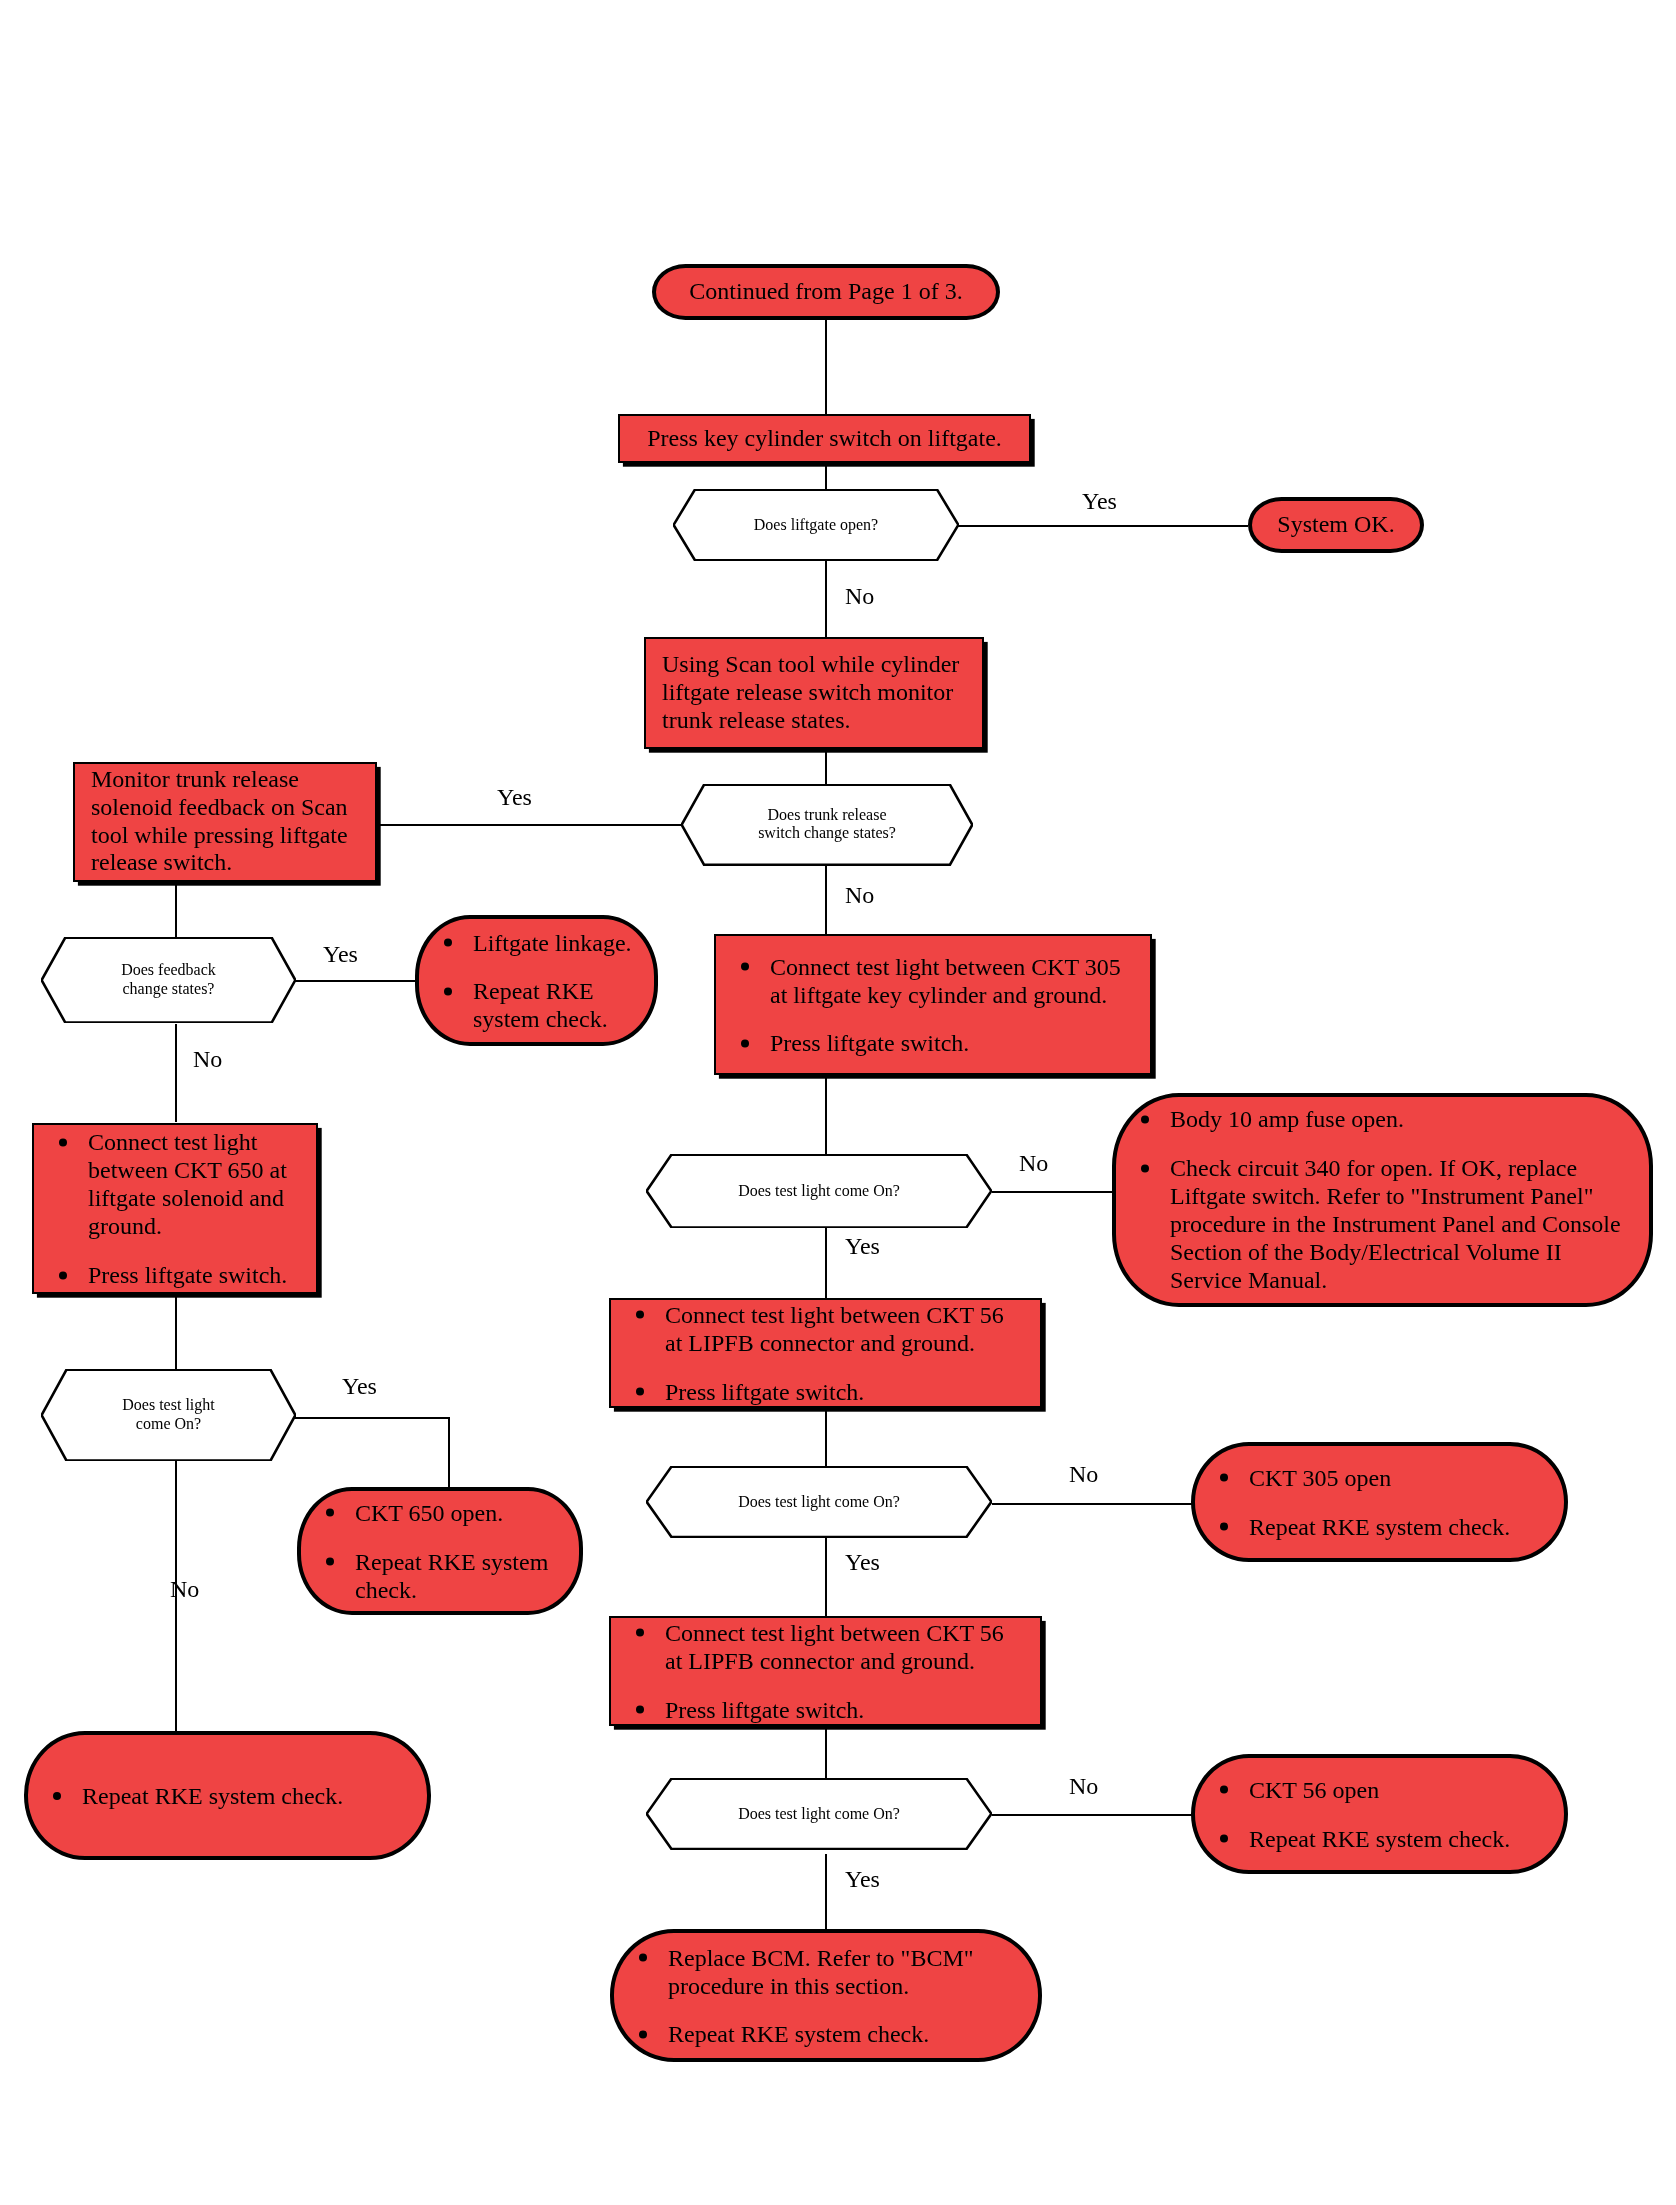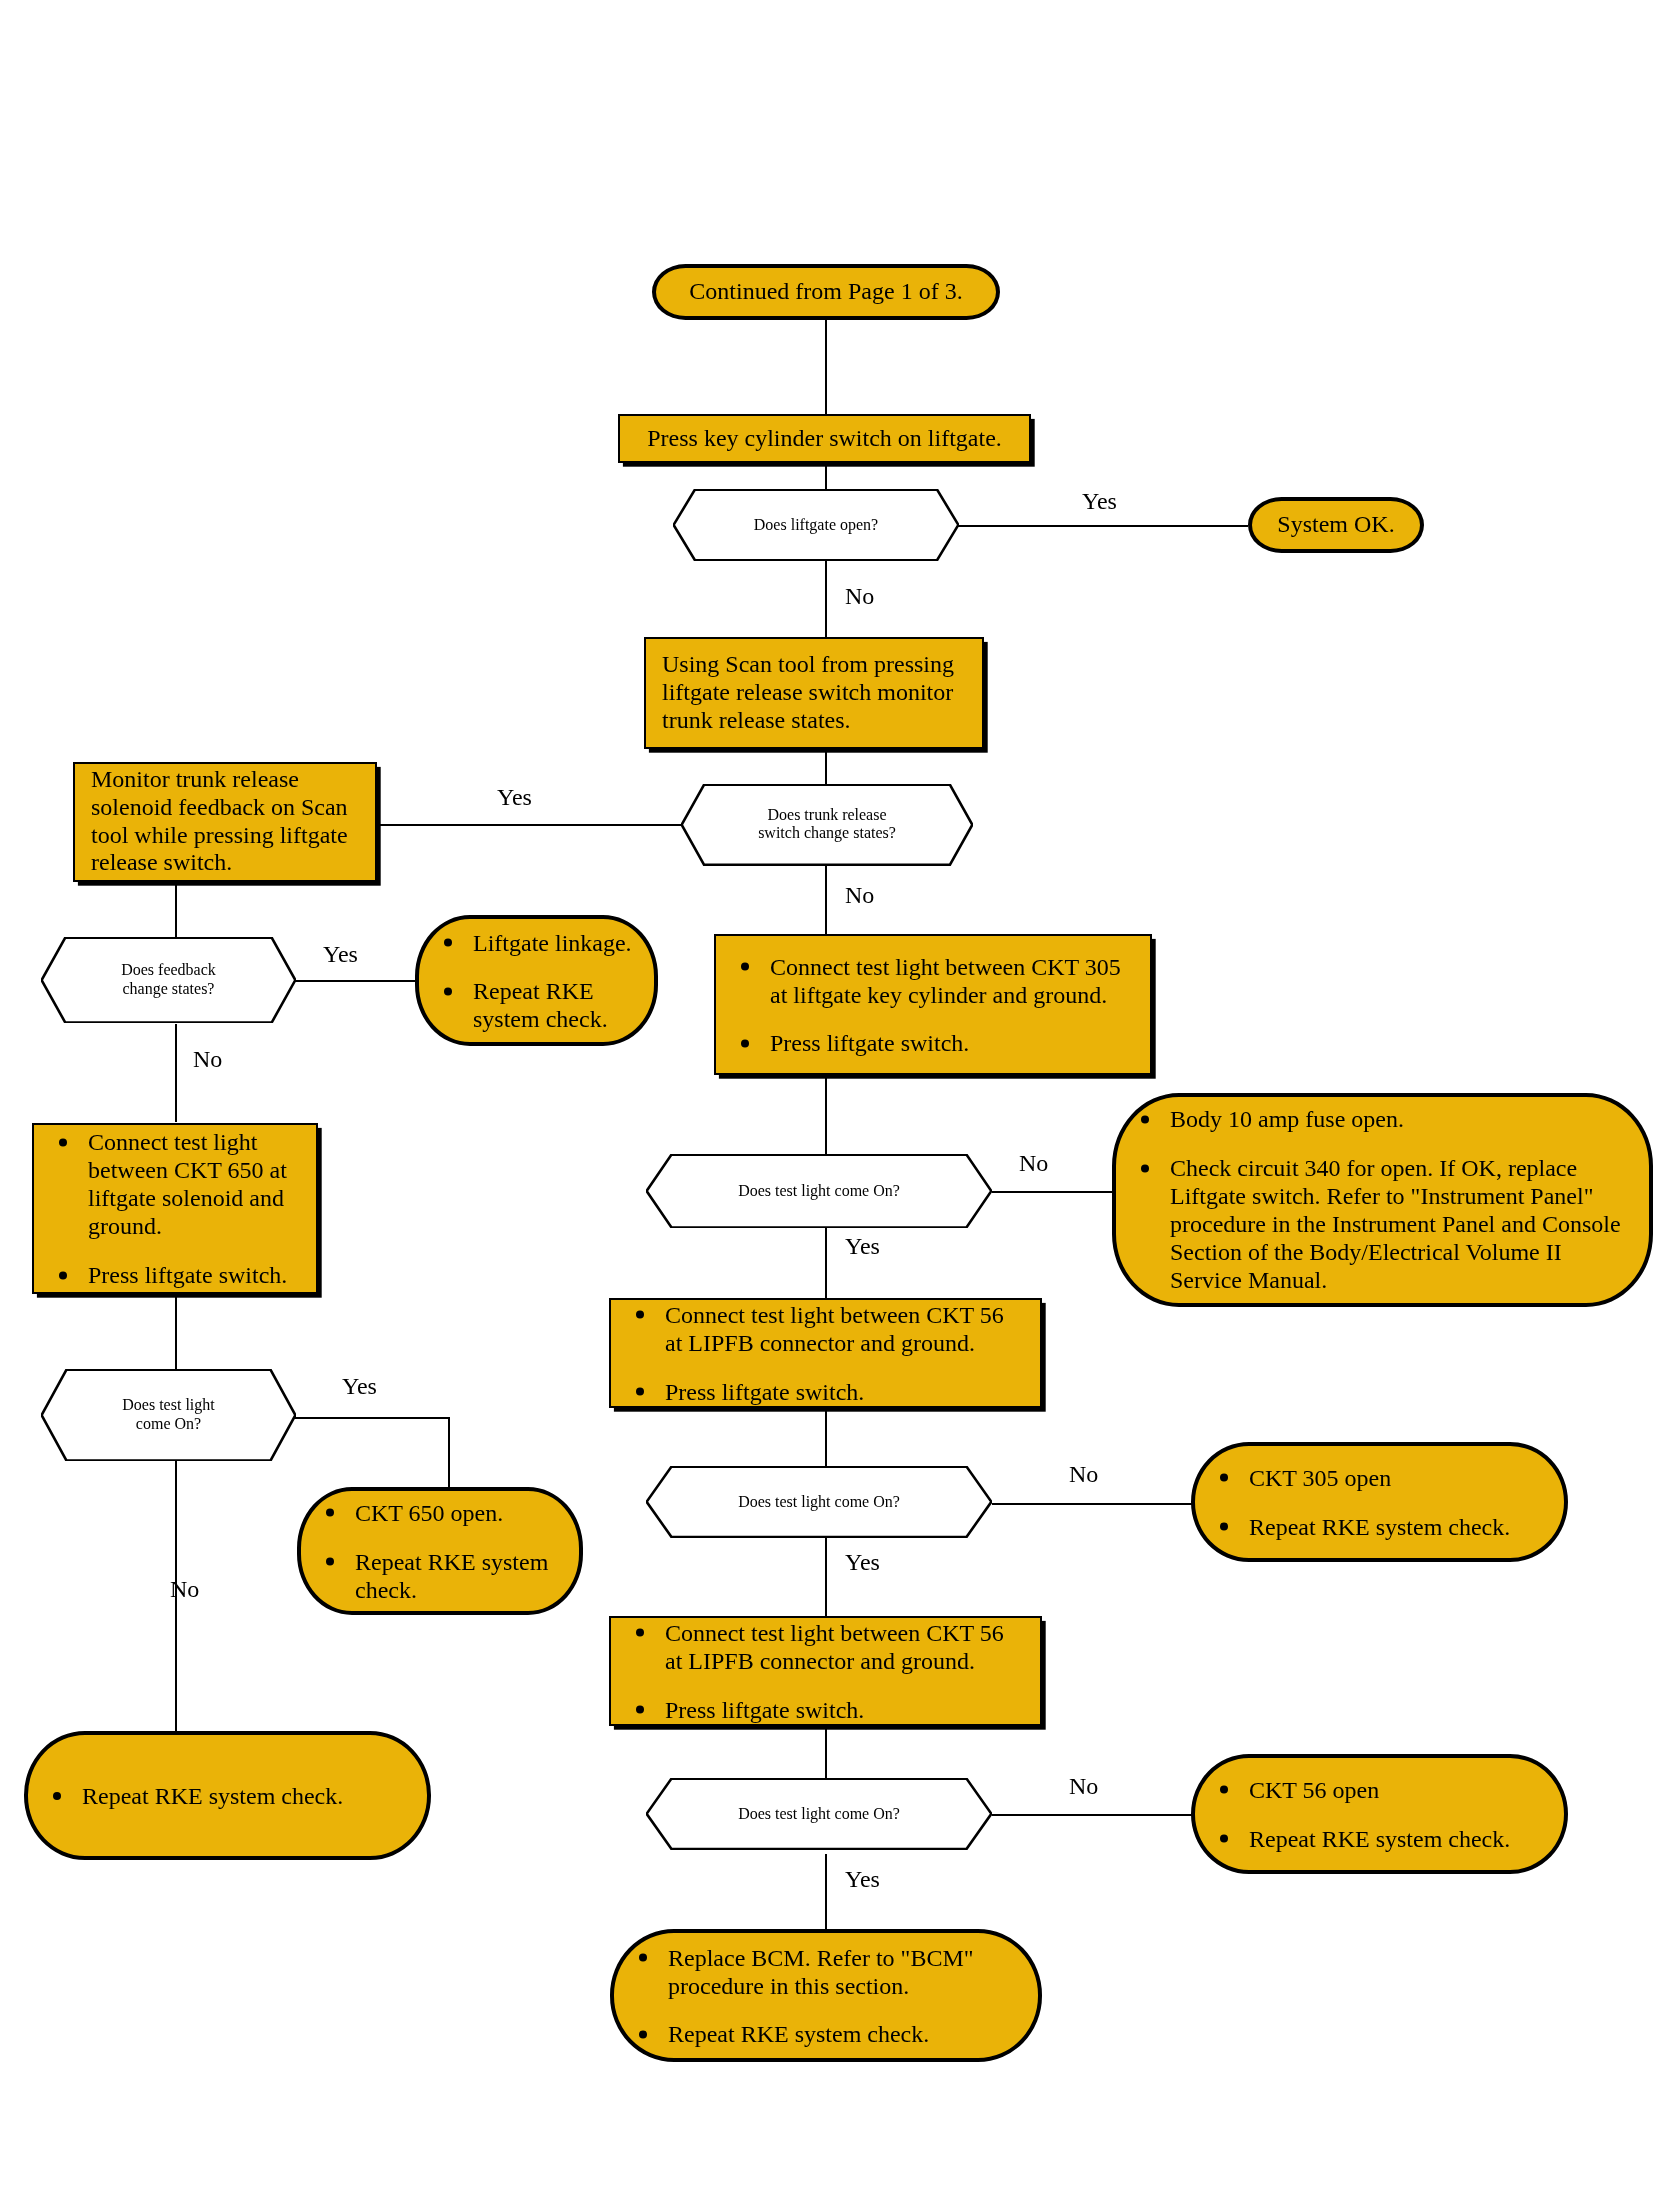--- a/index.html
+++ b/index.html
@@ -30,21 +30,21 @@
     font-size: 43px;
     line-height: 1.18;
     letter-spacing: -0.3px;
   }
   .title-line { display: block; }
 
   
   .node {
     position: absolute;
     box-sizing: border-box;
-    background: #eab308;
+    background: #ef4444;
   }
   .proc {
     border: 2.4px solid #000;
     box-shadow: 4.3px 4.3px 0 -0.6px #000;
   }
   .term {
     border: 4.3px solid #000;
     border-radius: 73px / 61px;
   }
   .node-inner {
@@ -209,21 +209,21 @@
   </div>
 
   <div class="node term" style="left:1248px; top:497px; width:176px; height:56px;">
     <div class="node-inner">
       <div class="txt txt-center">System OK.</div>
     </div>
   </div>
 
   <div class="node proc" style="left:644px; top:637px; width:340px; height:112px;">
     <div class="node-inner">
-      <div class="txt">Using Scan tool from pressing liftgate release switch monitor trunk release states.</div>
+      <div class="txt">Using Scan tool while cylinder liftgate release switch monitor trunk release states.</div>
     </div>
   </div>
 
   <div class="hex" style="left:681px; top:784px; width:292px; height:81px;">
     <svg class="hex-shape" viewBox="0 0 480 134" preserveAspectRatio="none">
       <polygon points="38,1 442,1 479,67 442,133 38,133 1,67" fill="#fff" stroke="#000" stroke-width="2.6" vector-effect="non-scaling-stroke"></polygon>
     </svg>
     <div class="hex-label" style="padding:0 34px;">
       <span>Does trunk release</span><br>
       <span>switch change states?</span>

